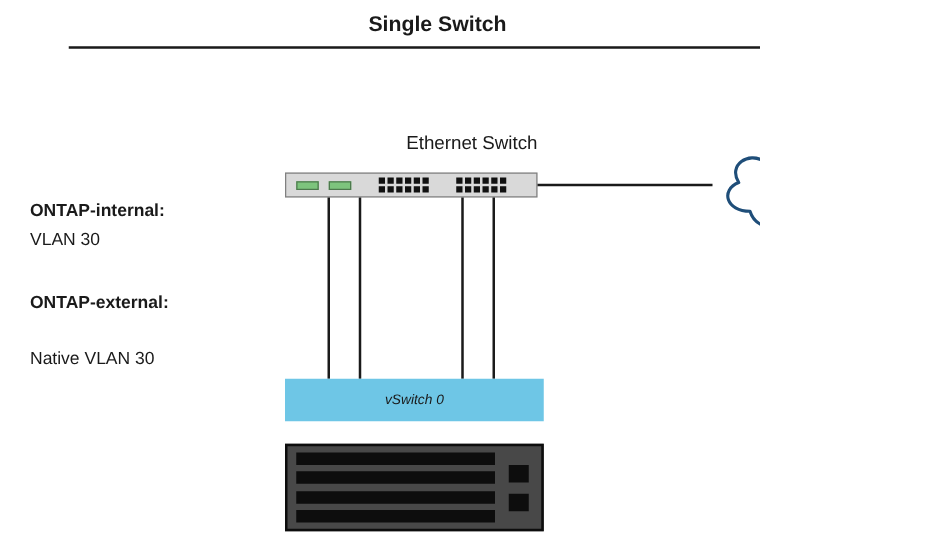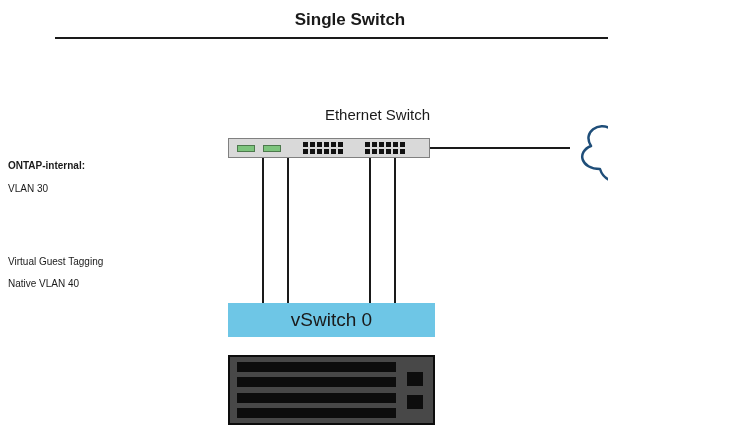--- a/index.html
+++ b/index.html
@@ -114,21 +114,22 @@
   .vswitch {
     position: absolute;
     top: 303px;
     left: 228px;
     width: 207px;
     height: 34px;
     background: var(--vswitch-fill, #6ec6e6);
     display: flex;
     align-items: center;
     justify-content: center;
-    font-size: 19px;
+    font-size: 11px;
+    font-style: italic;
   }
   
   .server {
     position: absolute;
     top: 355px;
     left: 228px;
     width: 207px;
     height: 70px;
     background: var(--server-fill, #484848);
     border: 2px solid #0d0d0d;
@@ -156,22 +157,22 @@
     align-items: center;
   }
   .server .psu {
     width: 16px;
     height: 14px;
     background: #0d0d0d;
   }
   
   .anno {
     position: absolute;
-    left: 8px;
-    font-size: 10px;
+    left: 24px;
+    font-size: 14px;
     white-space: nowrap;
   }
   .anno.bold { font-weight: bold; }
   .a1 { top: 160px; }
   .a2 { top: 183px; text-align: right; }
   .a3 { top: 233px; }
   .a4 { top: 256px; }
   .a5 { top: 278px; }
 </style>
 </head>
@@ -235,22 +236,22 @@
                C 144 47, 139 64, 122 62
                C 122 75, 104 80, 96 71
                C 88 84, 67 84, 61 73
                C 53 83, 36 79, 32 66
                Z" fill="#ffffff" stroke="#1f4e79" stroke-width="2.5" stroke-linejoin="round"></path>
     </svg>
   </div>
 
   <div class="anno bold a1">ONTAP-internal:</div>
   <div class="anno a2">VLAN 30</div>
-  <div class="anno a4">Virtual Guest Tagging</div>
-  <div class="anno a5">Native VLAN 40</div>
+  <div class="anno bold a3">ONTAP-external:</div>
+  <div class="anno a5">Native VLAN 30</div>
 
   <div class="vswitch">
     <span>vSwitch 0</span>
   </div>
 
   <div class="server">
     <div class="bays">
       <div class="bay"></div>
       <div class="bay"></div>
       <div class="bay"></div>

